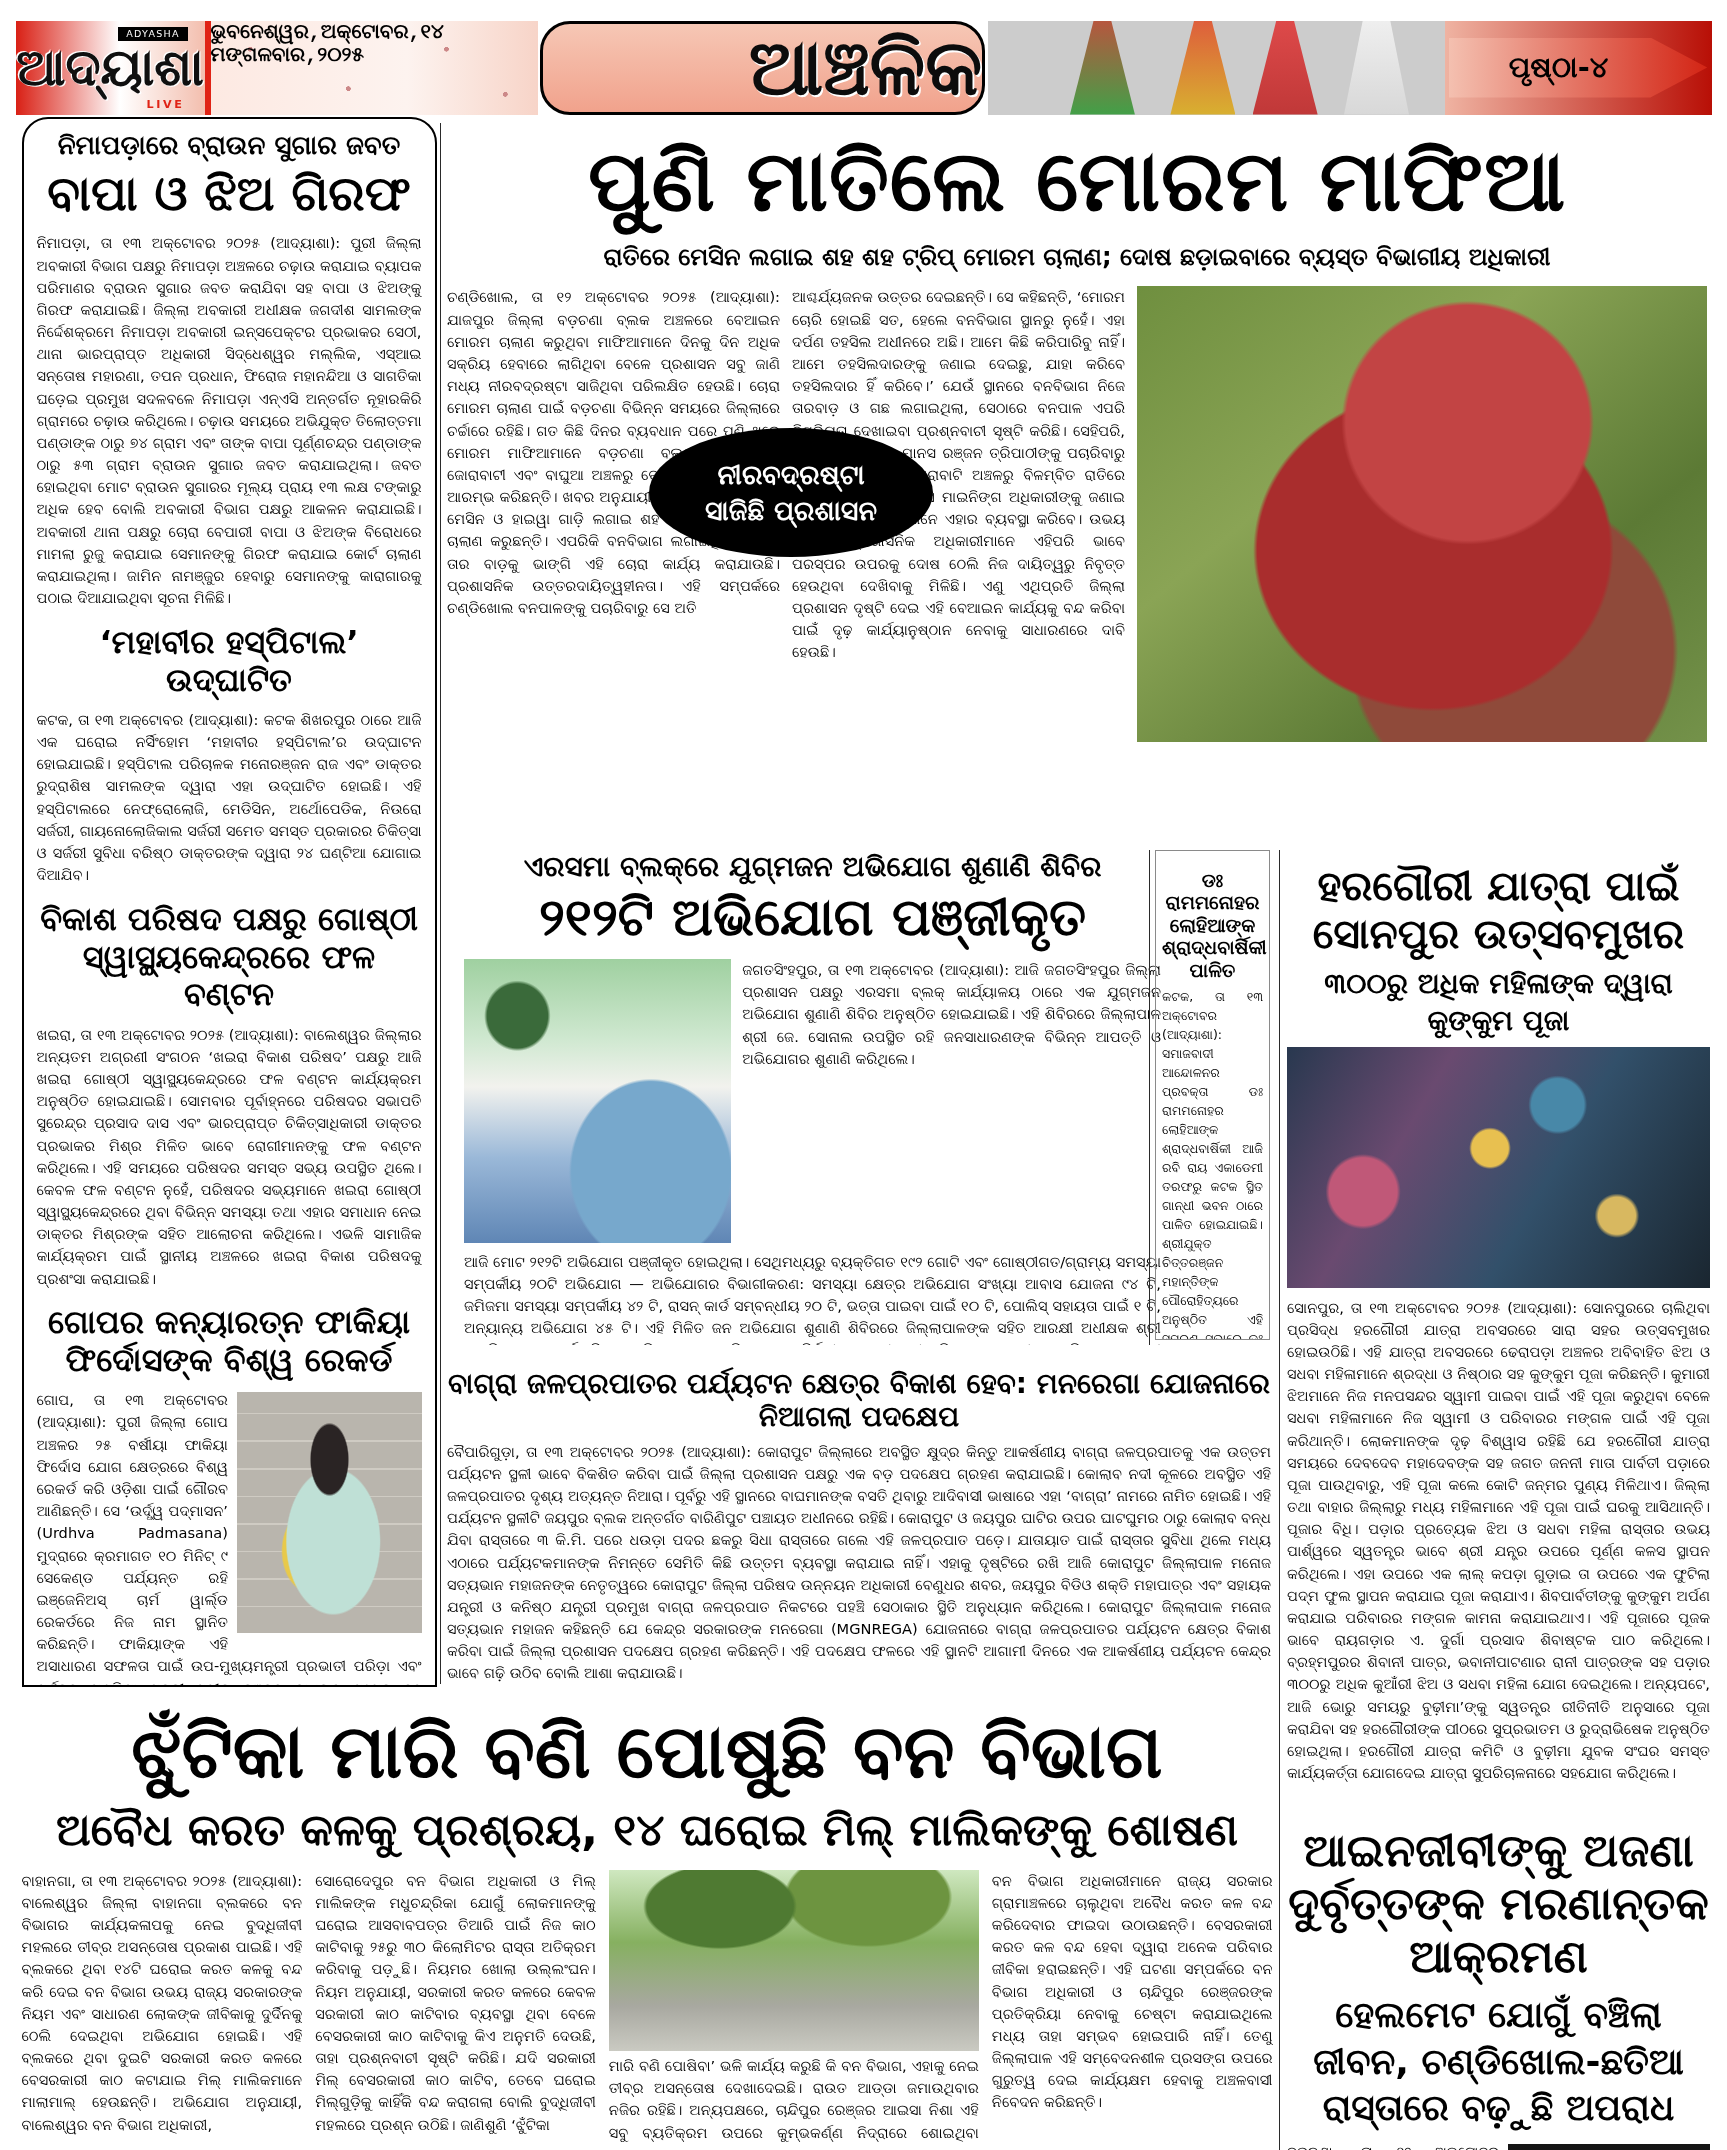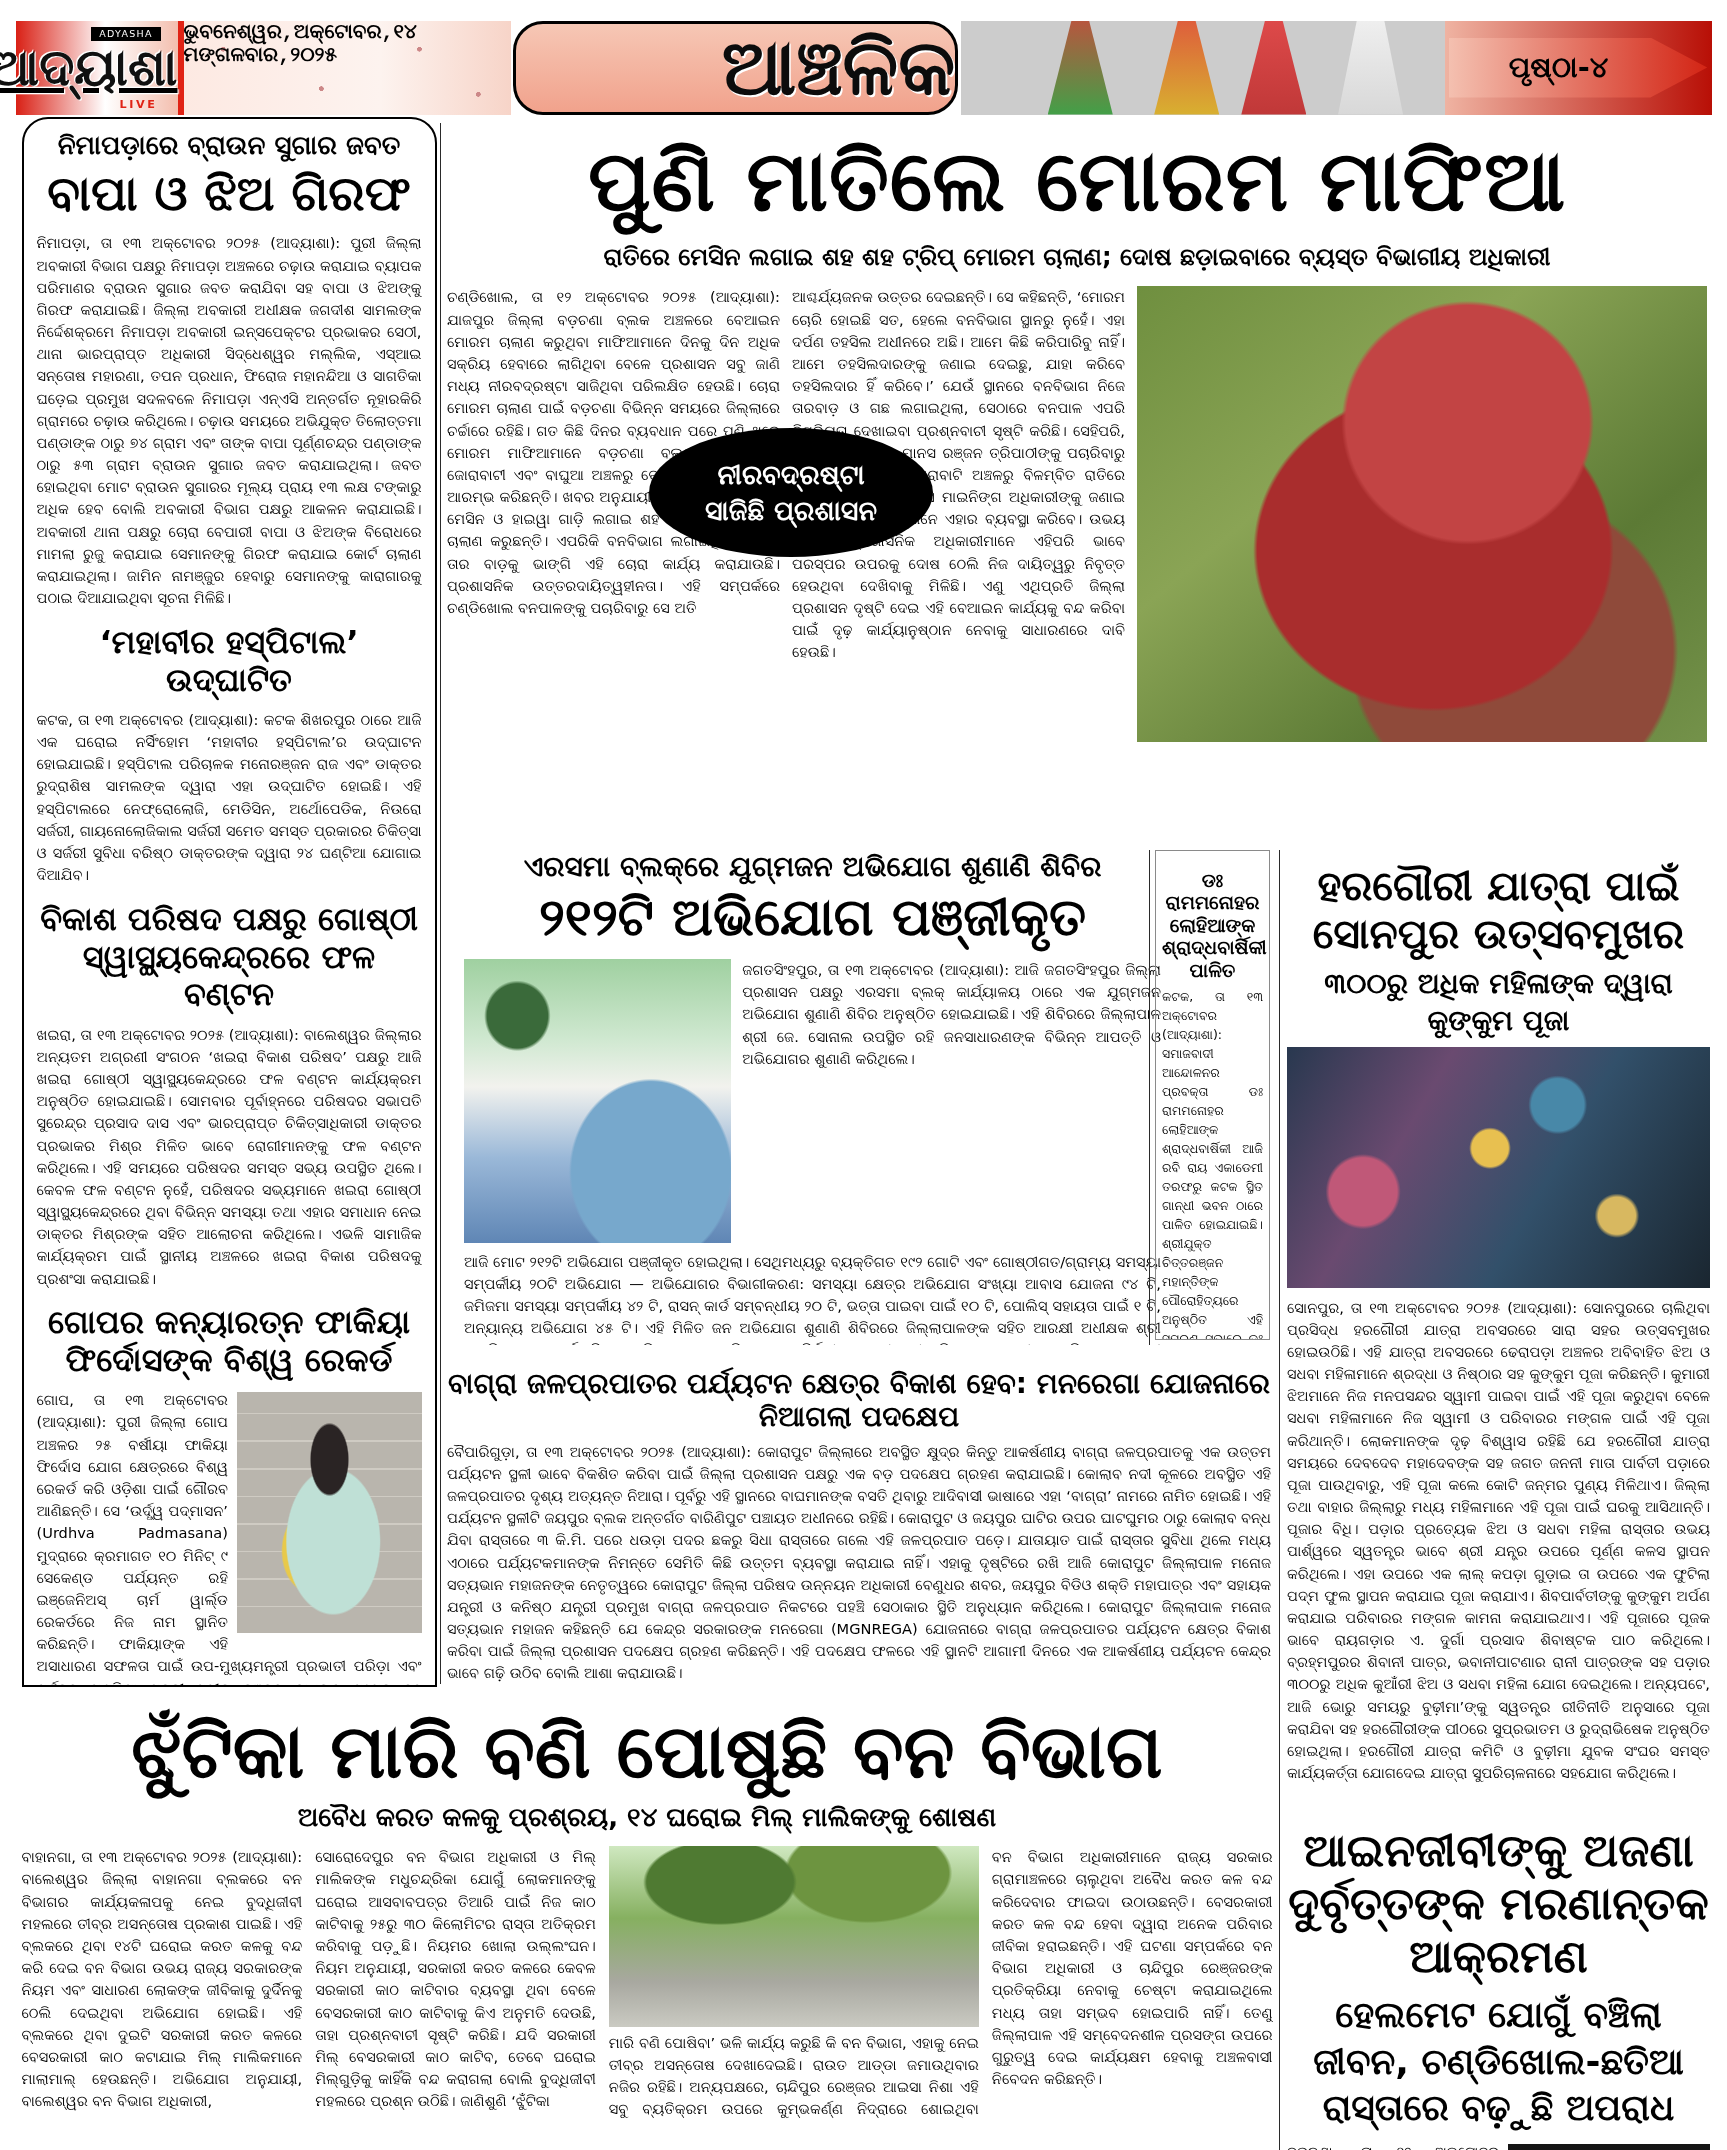--- a/index.html
+++ b/index.html
@@ -3,21 +3,21 @@
 <meta charset="utf-8">
 <style>
   html,body{margin:0;padding:0;background:#e9e9e9;}
   #page{
     position:relative;width:1727px;height:2667px;background:#ffffff;
     font-family:"DejaVu Sans","Liberation Sans",sans-serif;color:#000;
     margin:0 auto;overflow:hidden;
   }
   
   .mast{position:absolute;top:20.6px;left:15.5px;right:15.5px;height:94px;display:flex;align-items:stretch;}
-  .logo-box{position:relative;width:162px;background:linear-gradient(90deg,#d92015 0%,#ffffff 55%,#f3beae 100%);display:flex;align-items:center;justify-content:flex-end;text-decoration:underline;}
+  .logo-box{position:relative;width:189px;background:linear-gradient(90deg,#d92015 0%,#ffffff 55%,#f3beae 100%);display:flex;align-items:center;justify-content:center;}
   .logo-odia{font-size:51px;font-weight:bold;color:#101010;text-shadow:1.3px 1.3px 0 #fff,-1.3px -1.3px 0 #fff;line-height:1;}
   .logo-small{position:absolute;top:6px;right:17px;background:#000;color:#fff;font-size:9.5px;padding:1.7px 7.7px;letter-spacing:1.3px;}
   .logo-live{position:absolute;bottom:3.4px;right:20px;color:#e02315;font-size:11.2px;font-weight:bold;letter-spacing:2.6px;}
   .mast-div{width:6px;background:#e02315;}
   .date-zone{flex:0 0 327px;position:relative;background:
       radial-gradient(circle at 12% 30%,#c88 0 2.2px,transparent 2.6px),
       radial-gradient(circle at 42% 72%,#c88 0 2.2px,transparent 2.6px),
       radial-gradient(circle at 72% 30%,#c88 0 2.2px,transparent 2.6px),
       radial-gradient(circle at 90% 78%,#c88 0 2.2px,transparent 2.6px),
       linear-gradient(90deg,#fde9e2,#fdf3ef 60%,#f7d4c8);
@@ -87,21 +87,21 @@
      radial-gradient(circle at 18% 60%,#c05878 0 9%,transparent 10%),
      radial-gradient(circle at 64% 24%,#4888a8 0 8%,transparent 9%),
      linear-gradient(120deg,#28384f,#6a4a70 30%,#32506a 60%,#1a2630 100%);}
   
   #bagra{position:absolute;left:447px;top:1355px;width:824px;height:336px;overflow:hidden;}
   #bagra .headline{font-size:28px;}
   #bagra .art-body{margin-top:7.7px;}
   
   #jhuntika{position:absolute;left:21.5px;top:1696px;width:1251px;height:482px;overflow:hidden;}
   #jhuntika .headline{font-size:74px;}
-  #jhuntika .subhead{font-size:26px;margin-top:6px;}
+  #jhuntika .subhead{font-size:44px;margin-top:6px;}
   .jh-row{display:flex;gap:13px;margin-top:11.2px;height:275px;}
   .jh-col{flex:1;}
   .jh-photo-col{flex:0 0 370px;display:flex;flex-direction:column;gap:4.3px;}
   .gate-photo{height:224px;background:
      radial-gradient(ellipse at 30% 20%,#4f7a32 0 20%,transparent 21%),
      radial-gradient(ellipse at 70% 15%,#6d9440 0 22%,transparent 23%),
      linear-gradient(180deg,#cfe8c0 0%,#86b060 40%,#a8a8a0 75%,#cacac2 100%);}
   
   #lawyer{position:absolute;left:1287px;top:1812px;width:423px;height:830px;overflow:hidden;}
   #lawyer .headline{font-size:45px;}

